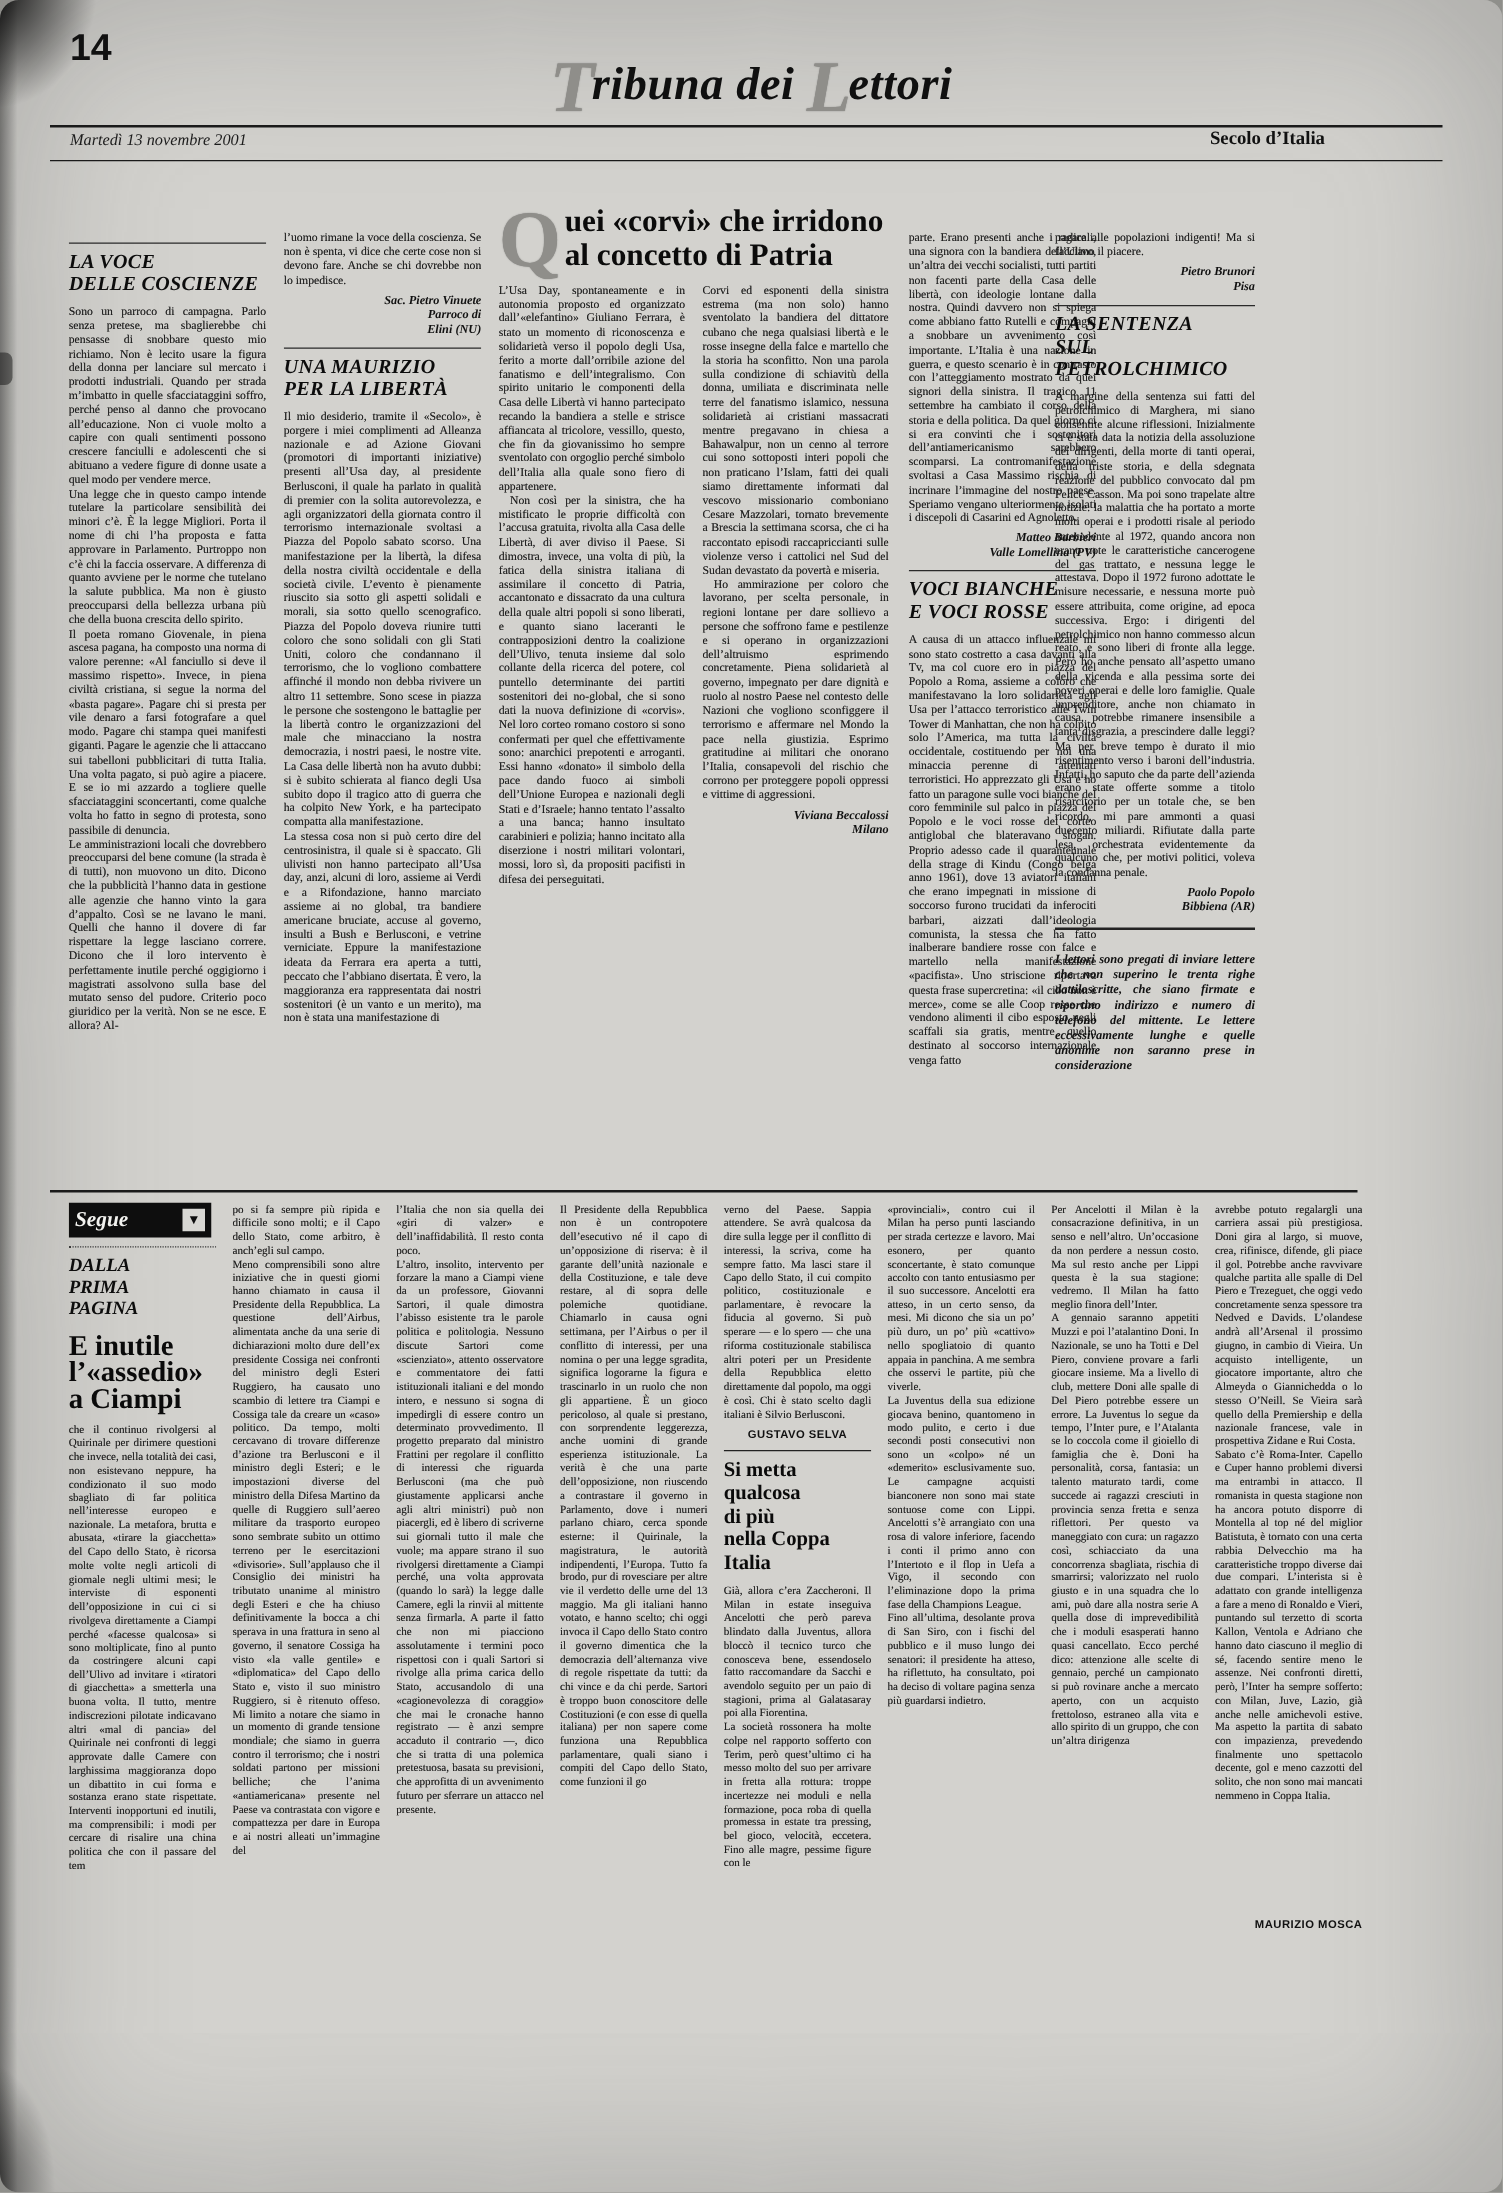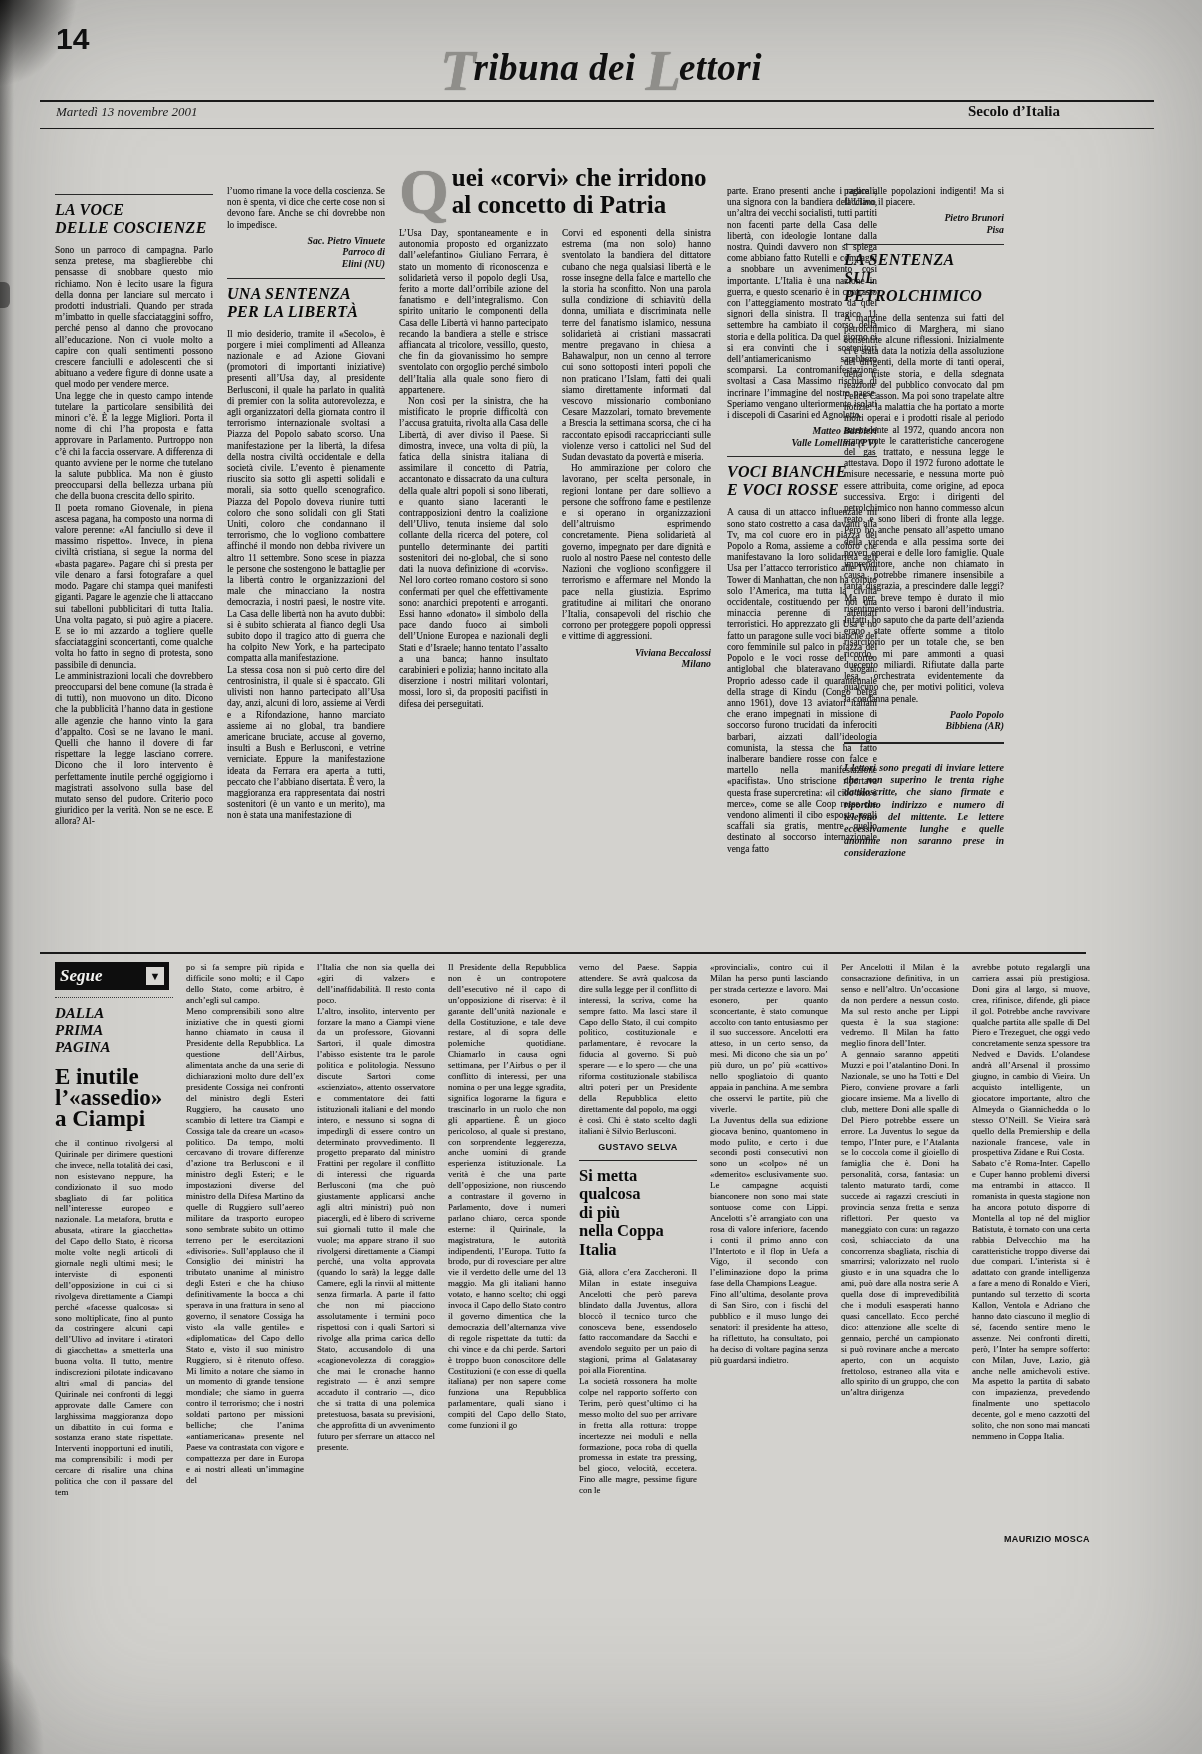--- a/index.html
+++ b/index.html
@@ -1,21 +1,21 @@
 <!DOCTYPE html>
 <html><head>
 <meta charset="utf-8">
 <style>
   html,body { margin:0; padding:0; background:#8f8f8b; }
   .page {
     position:relative; width:1202px; height:1754px; margin:0 auto;
     background:#d3d2ce;
     box-shadow: inset 0 0 140px rgba(80,80,78,0.38);
     font-family:"Liberation Serif","DejaVu Serif",serif;
-    color:#1b1b1b; overflow:hidden;
+    color:#1b1b1b; overflow:hidden;border-radius:15px;
   }
   .artifact { position:absolute; pointer-events:none; }
   .edge-left { left:0; top:0; width:14px; height:1754px;
     background:linear-gradient(to right, rgba(10,10,10,0.75), rgba(10,10,10,0)); opacity:.55; }
   .corner-tl { left:-35px; top:-45px; width:120px; height:140px;
     background:radial-gradient(ellipse at 25% 25%, rgba(5,5,5,0.95), rgba(5,5,5,0) 65%); }
   .corner-bl { left:-25px; top:1630px; width:80px; height:150px;
     background:radial-gradient(ellipse at 10% 80%, rgba(5,5,5,0.7), rgba(5,5,5,0) 60%); }
   .notch-left { left:0; top:282px; width:10px; height:26px;
     background:rgba(20,20,20,0.5); border-radius:0 6px 6px 0; }
@@ -99,21 +99,21 @@
 Una legge che in questo campo intende tutelare la particolare sensibilità dei minori c’è. È la legge Migliori. Porta il nome di chi l’ha proposta e fatta approvare in Parlamento. Purtroppo non c’è chi la faccia osservare. A differenza di quanto avviene per le norme che tutelano la salute pubblica. Ma non è giusto preoccuparsi della bellezza urbana più che della buona crescita dello spirito.
 Il poeta romano Giovenale, in piena ascesa pagana, ha composto una norma di valore perenne: «Al fanciullo si deve il massimo rispetto». Invece, in piena civiltà cristiana, si segue la norma del «basta pagare». Pagare chi si presta per vile denaro a farsi fotografare a quel modo. Pagare chi stampa quei manifesti giganti. Pagare le agenzie che li attaccano sui tabelloni pubblicitari di tutta Italia. Una volta pagato, si può agire a piacere. E se io mi azzardo a togliere quelle sfacciataggini sconcertanti, come qualche volta ho fatto in segno di protesta, sono passibile di denuncia.
 Le amministrazioni locali che dovrebbero preoccuparsi del bene comune (la strada è di tutti), non muovono un dito. Dicono che la pubblicità l’hanno data in gestione alle agenzie che hanno vinto la gara d’appalto. Così se ne lavano le mani. Quelli che hanno il dovere di far rispettare la legge lasciano correre. Dicono che il loro intervento è perfettamente inutile perché oggigiorno i magistrati assolvono sulla base del mutato senso del pudore. Criterio poco giuridico per la verità. Non se ne esce. E allora? Al-</div>
   </div>
 
   <div class="col" style="left:227px; top:186px; width:158px; height:760px;">
     <div class="body-text">l’uomo rimane la voce della coscienza. Se non è spenta, vi dice che certe cose non si devono fare. Anche se chi dovrebbe non lo impedisce.</div>
     <div class="sig">Sac. Pietro Vinuete
 Parroco di
 Elini (NU)</div>
-    <div class="letter-title">UNA SENTENZA
+    <div class="letter-title">UNA MAURIZIO
 PER LA LIBERTÀ</div>
     <div class="body-text">Il mio desiderio, tramite il «Secolo», è porgere i miei complimenti ad Alleanza nazionale e ad Azione Giovani (promotori di importanti iniziative) presenti all’Usa day, al presidente Berlusconi, il quale ha parlato in qualità di premier con la solita autorevolezza, e agli organizzatori della giornata contro il terrorismo internazionale svoltasi a Piazza del Popolo sabato scorso. Una manifestazione per la libertà, la difesa della nostra civiltà occidentale e della società civile. L’evento è pienamente riuscito sia sotto gli aspetti solidali e morali, sia sotto quello scenografico. Piazza del Popolo doveva riunire tutti coloro che sono solidali con gli Stati Uniti, coloro che condannano il terrorismo, che lo vogliono combattere affinché il mondo non debba rivivere un altro 11 settembre. Sono scese in piazza le persone che sostengono le battaglie per la libertà contro le organizzazioni del male che minacciano la nostra democrazia, i nostri paesi, le nostre vite. La Casa delle libertà non ha avuto dubbi: si è subito schierata al fianco degli Usa subito dopo il tragico atto di guerra che ha colpito New York, e ha partecipato compatta alla manifestazione.
 La stessa cosa non si può certo dire del centrosinistra, il quale si è spaccato. Gli ulivisti non hanno partecipato all’Usa day, anzi, alcuni di loro, assieme ai Verdi e a Rifondazione, hanno marciato assieme ai no global, tra bandiere americane bruciate, accuse al governo, insulti a Bush e Berlusconi, e vetrine verniciate. Eppure la manifestazione ideata da Ferrara era aperta a tutti, peccato che l’abbiano disertata. È vero, la maggioranza era rappresentata dai nostri sostenitori (è un vanto e un merito), ma non è stata una manifestazione di</div>
   </div>
 
   <div class="col" style="left:399px; top:164px; width:312px; height:742px;">
     <div class="feature-head"><span class="qcap">Q</span><span>uei «corvi» che irridono al concetto di Patria</span></div>
     <div class="feature-cols">
       <div class="fcol">
         <div class="body-text">L’Usa Day, spontaneamente e in autonomia proposto ed organizzato dall’«elefantino» Giuliano Ferrara, è stato un momento di riconoscenza e solidarietà verso il popolo degli Usa, ferito a morte dall’orribile azione del fanatismo e dell’integralismo. Con spirito unitario le componenti della Casa delle Libertà vi hanno partecipato recando la bandiera a stelle e strisce affiancata al tricolore, vessillo, questo, che fin da giovanissimo ho sempre sventolato con orgoglio perché simbolo dell’Italia alla quale sono fiero di appartenere.</div>

